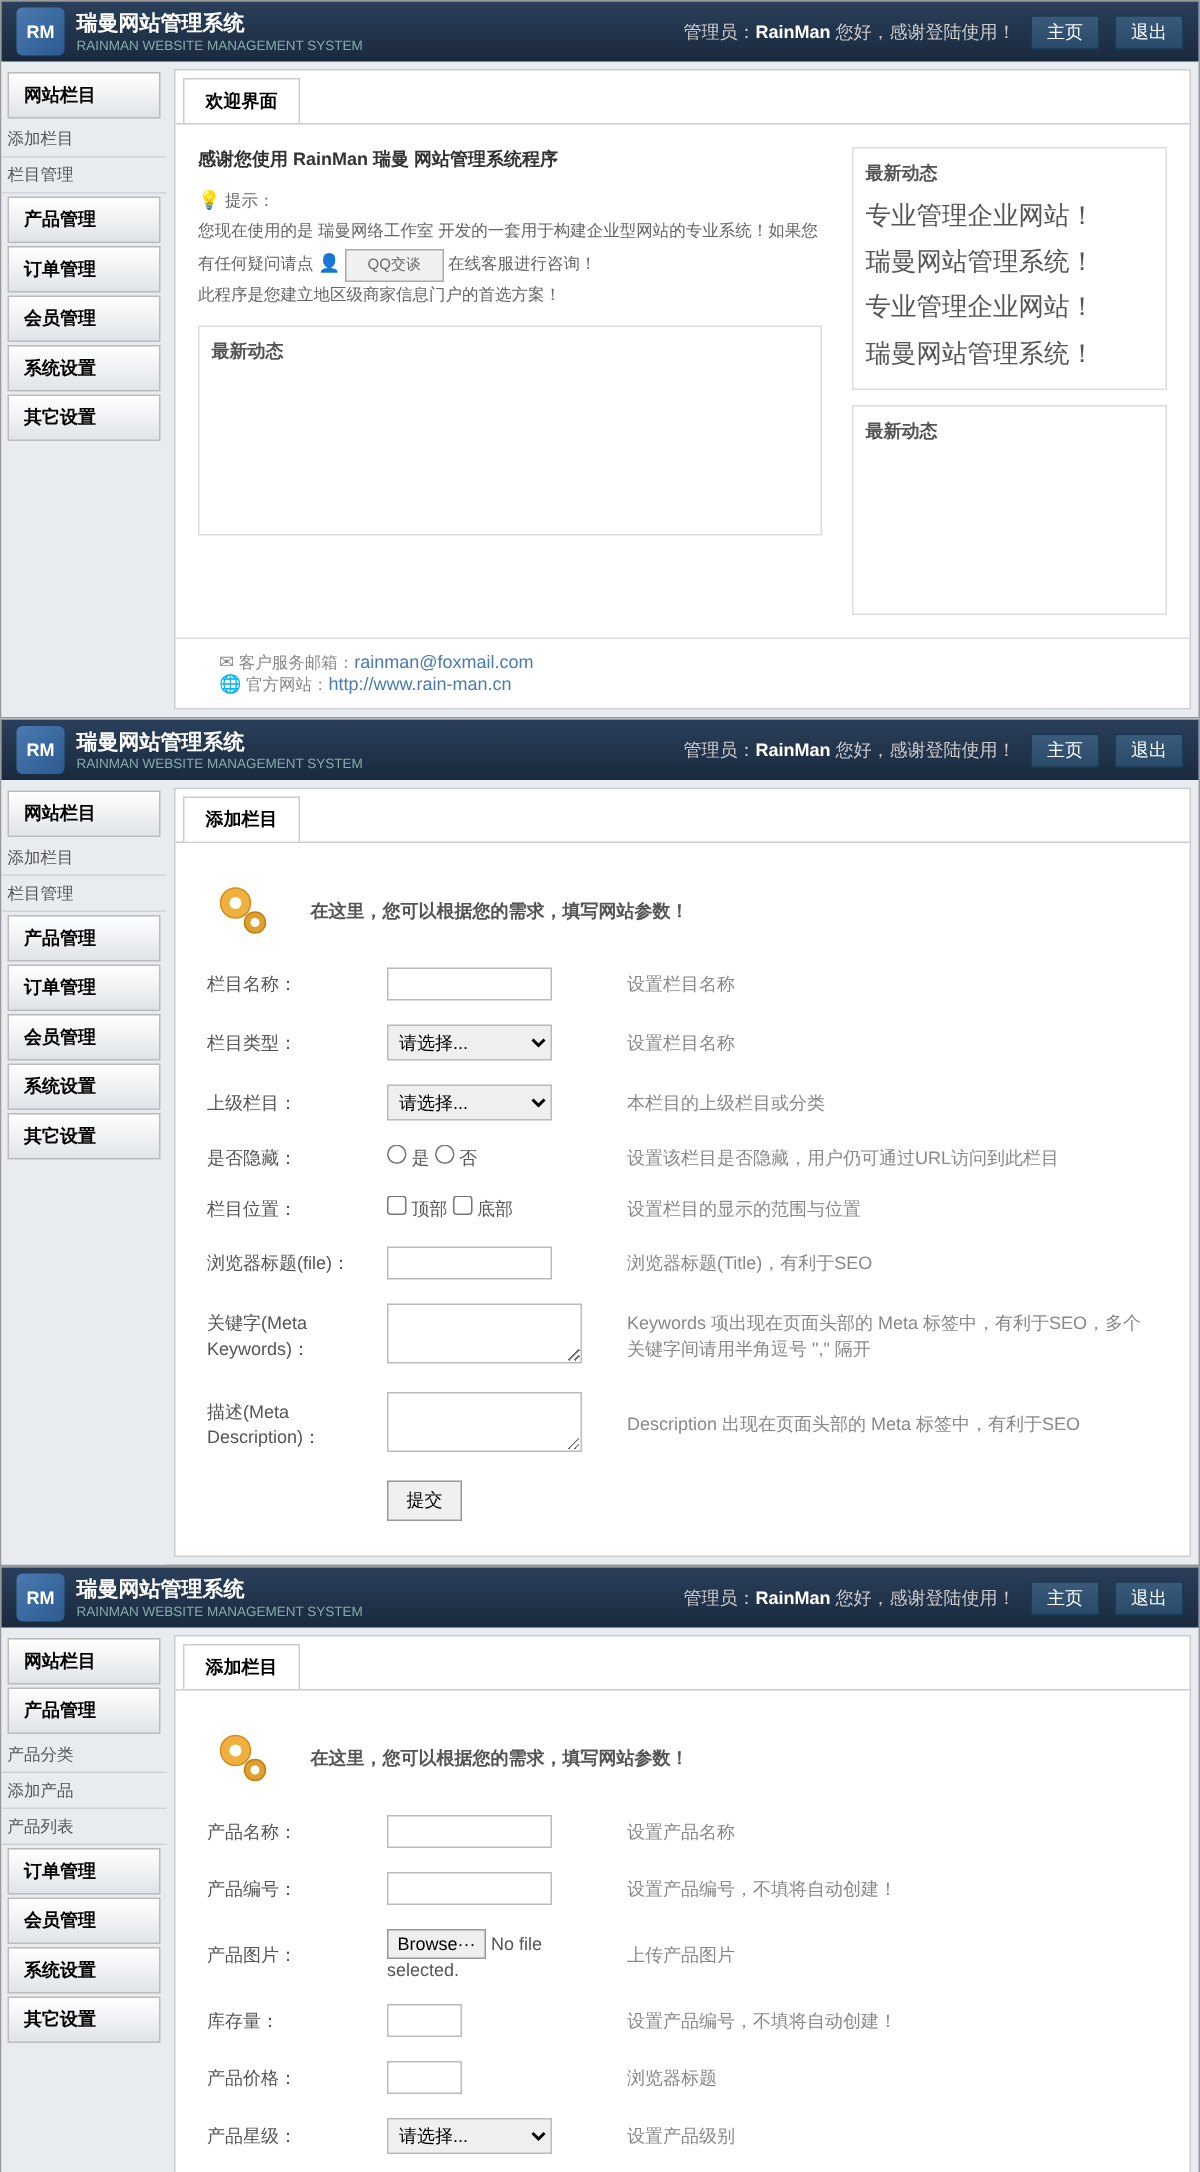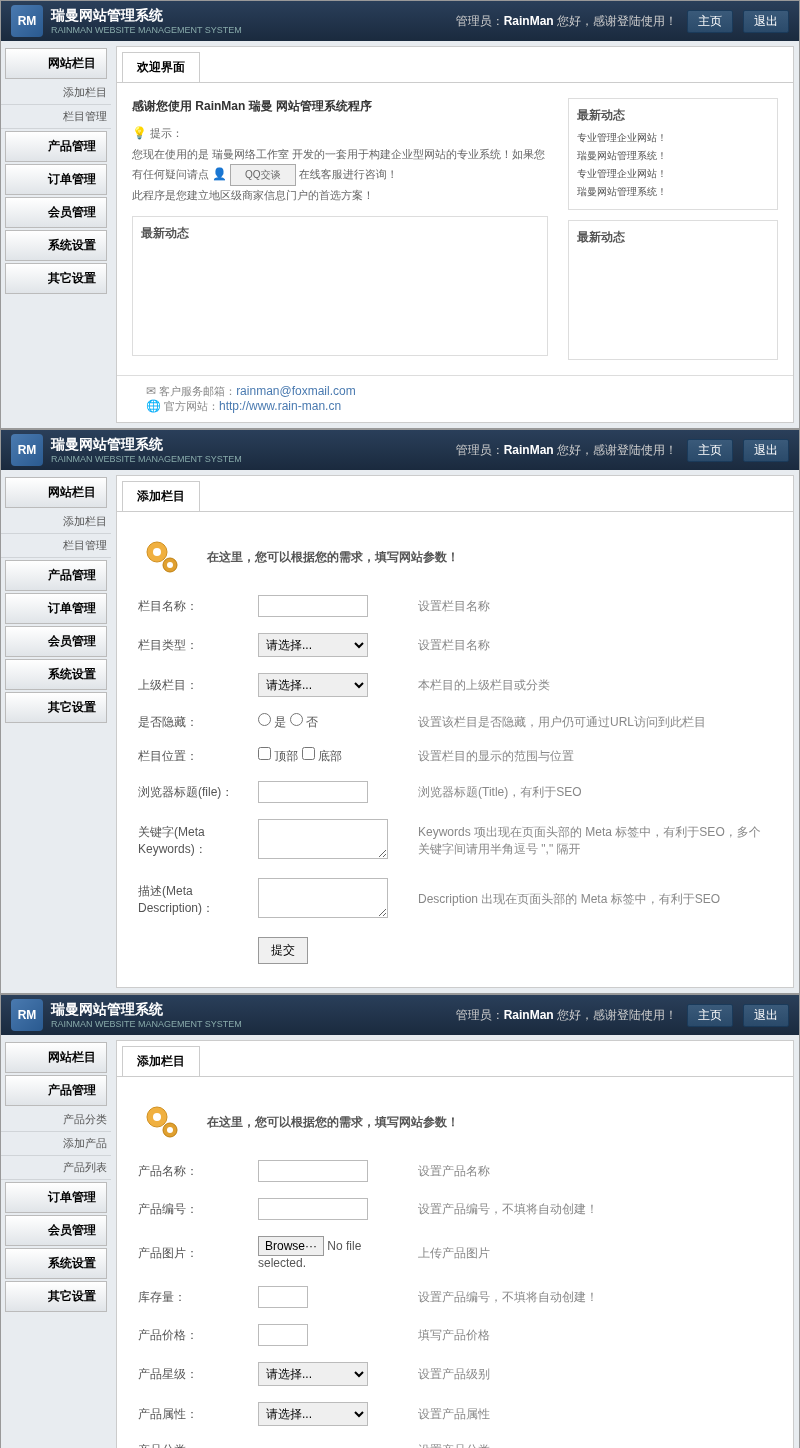--- a/index.html
+++ b/index.html
@@ -8,36 +8,36 @@
 .header{height:40px;background:linear-gradient(#2a3f5a,#1a2a3e);color:#fff;display:flex;align-items:center;padding:0 10px;position:relative}
 .logo{width:32px;height:32px;background:linear-gradient(135deg,#4a7ab0,#2a5a90);border-radius:4px;display:flex;align-items:center;justify-content:center;font-weight:bold;color:#fff;margin-right:8px}
 .title-block h1{font-size:14px;font-weight:bold}
 .title-block .sub{font-size:9px;color:#8aa}
 .header-right{position:absolute;right:10px;display:flex;align-items:center;gap:10px}
 .header-right .welcome{color:#ccc}
 .header-right .welcome b{color:#fff}
 .btn-h{background:linear-gradient(#3a5a7a,#2a4a6a);padding:2px 10px;border:1px solid #1a3a5a;border-radius:2px;color:#fff;cursor:pointer}
 .body{display:flex;min-height:300px}
 .sidebar{width:110px;background:#e8ecf0;padding:5px 0}
-.sidebar .menu-item{padding:6px 10px;text-align:right;cursor:pointer;border-bottom:1px solid #d0d4d8}
+.sidebar .menu-item{padding:6px 10px;text-align:left;cursor:pointer;border-bottom:1px solid #d0d4d8}
 .sidebar .menu-header{background:linear-gradient(#fff,#e0e4e8);font-weight:bold;border:1px solid #bbb;margin:2px 4px}
 .sidebar .menu-sub{color:#555;font-size:11px;padding:4px}
 .main{flex:1;background:#fff;margin:5px;border:1px solid #ccc}
 .tab{display:inline-block;padding:6px 14px;background:#fff;border:1px solid #ccc;border-bottom:none;margin:5px 0 0 5px;font-weight:bold}
 .content{padding:15px;border-top:1px solid #ccc}
 .welcome-box{display:flex;gap:20px}
 .wleft{flex:1}
 .wright{width:210px}
 .wtitle{font-weight:bold;margin-bottom:8px;color:#333}
 .tip{color:#666;line-height:1.8;font-size:11px}
 .tip .ico{color:#d80}
 .qq-btn{display:inline-block;background:#f0f0f0;border:1px solid #aaa;padding:1px 14px;font-size:10px}
 .news-box{border:1px solid #ddd;padding:8px;margin-top:10px;min-height:140px}
 .news-box .nt{font-weight:bold;color:#555;margin-bottom:5px}
-.news-item{color:#555;line-height:1.8;font-size:10px}
+.news-item{color:#555;line-height:1.8;font-size:17px}
 .form-icon{width:40px;height:40px;display:inline-block;vertical-align:middle;margin:10px}
 .form-icon svg{width:100%;height:100%}
 .form-desc{color:#555;font-weight:bold;padding:15px}
 .form-table{width:100%;border-collapse:collapse}
 .form-table td{padding:8px 6px;color:#555;vertical-align:middle}
 .form-table .lbl{width:120px;text-align:left}
 .form-table .hint{color:#888}
 .form-table input[type=text],.form-table textarea,.form-table select{border:1px solid #bbb;padding:3px;width:110px}
 .form-table textarea{width:130px;height:40px}
 .submit-btn{padding:4px 12px;border:1px solid #999;background:#f0f0f0;cursor:pointer}
@@ -252,21 +252,21 @@
     <td class="hint">上传产品图片</td>
   </tr>
                 <tr>
     <td class="lbl">库存量：</td>
     <td style="width:160px"><input type="text" style="width: 50px;"></td>
     <td class="hint">设置产品编号，不填将自动创建！</td>
   </tr>
                 <tr>
     <td class="lbl">产品价格：</td>
     <td style="width:160px"><input type="text" style="width: 50px;"></td>
-    <td class="hint">填写产品价格</td>
+    <td class="hint">浏览器标题</td>
   </tr>
                 <tr>
     <td class="lbl">产品星级：</td>
     <td style="width:160px"><select><option>请选择...</option></select></td>
     <td class="hint">设置产品级别</td>
   </tr>
                 <tr>
     <td class="lbl">产品属性：</td>
     <td style="width:160px"><select><option>请选择...</option></select></td>
     <td class="hint">设置产品属性</td>

